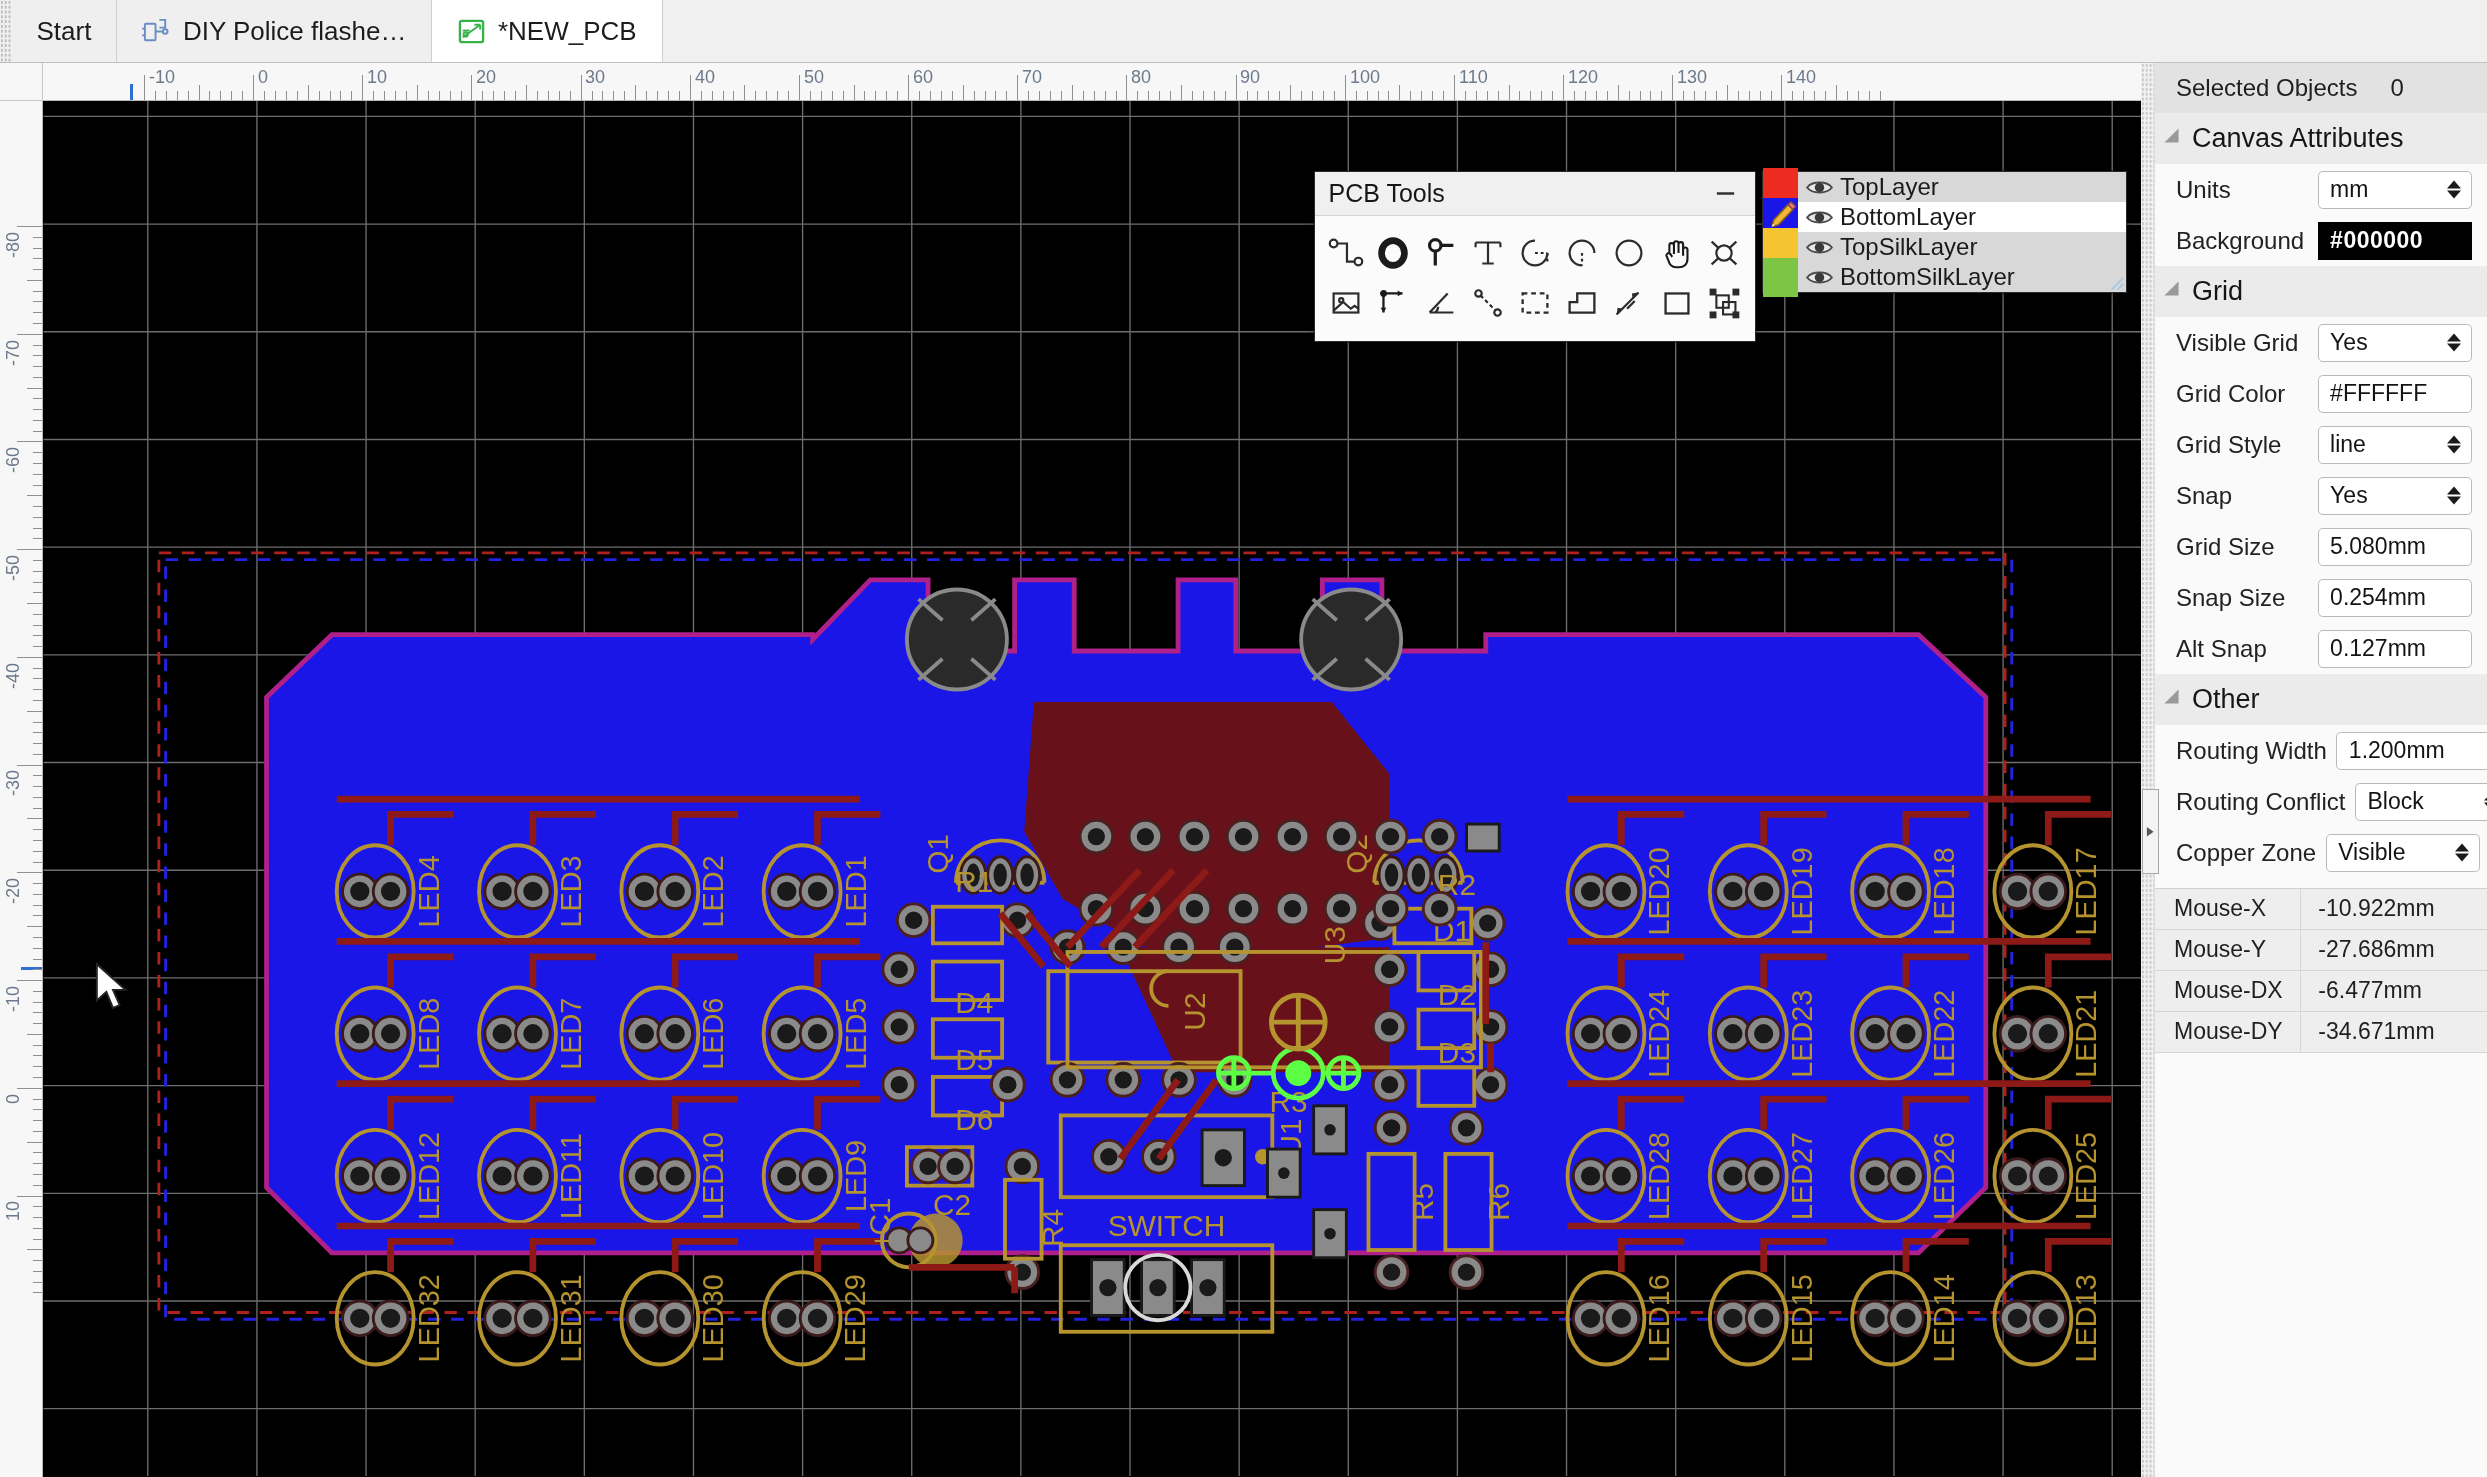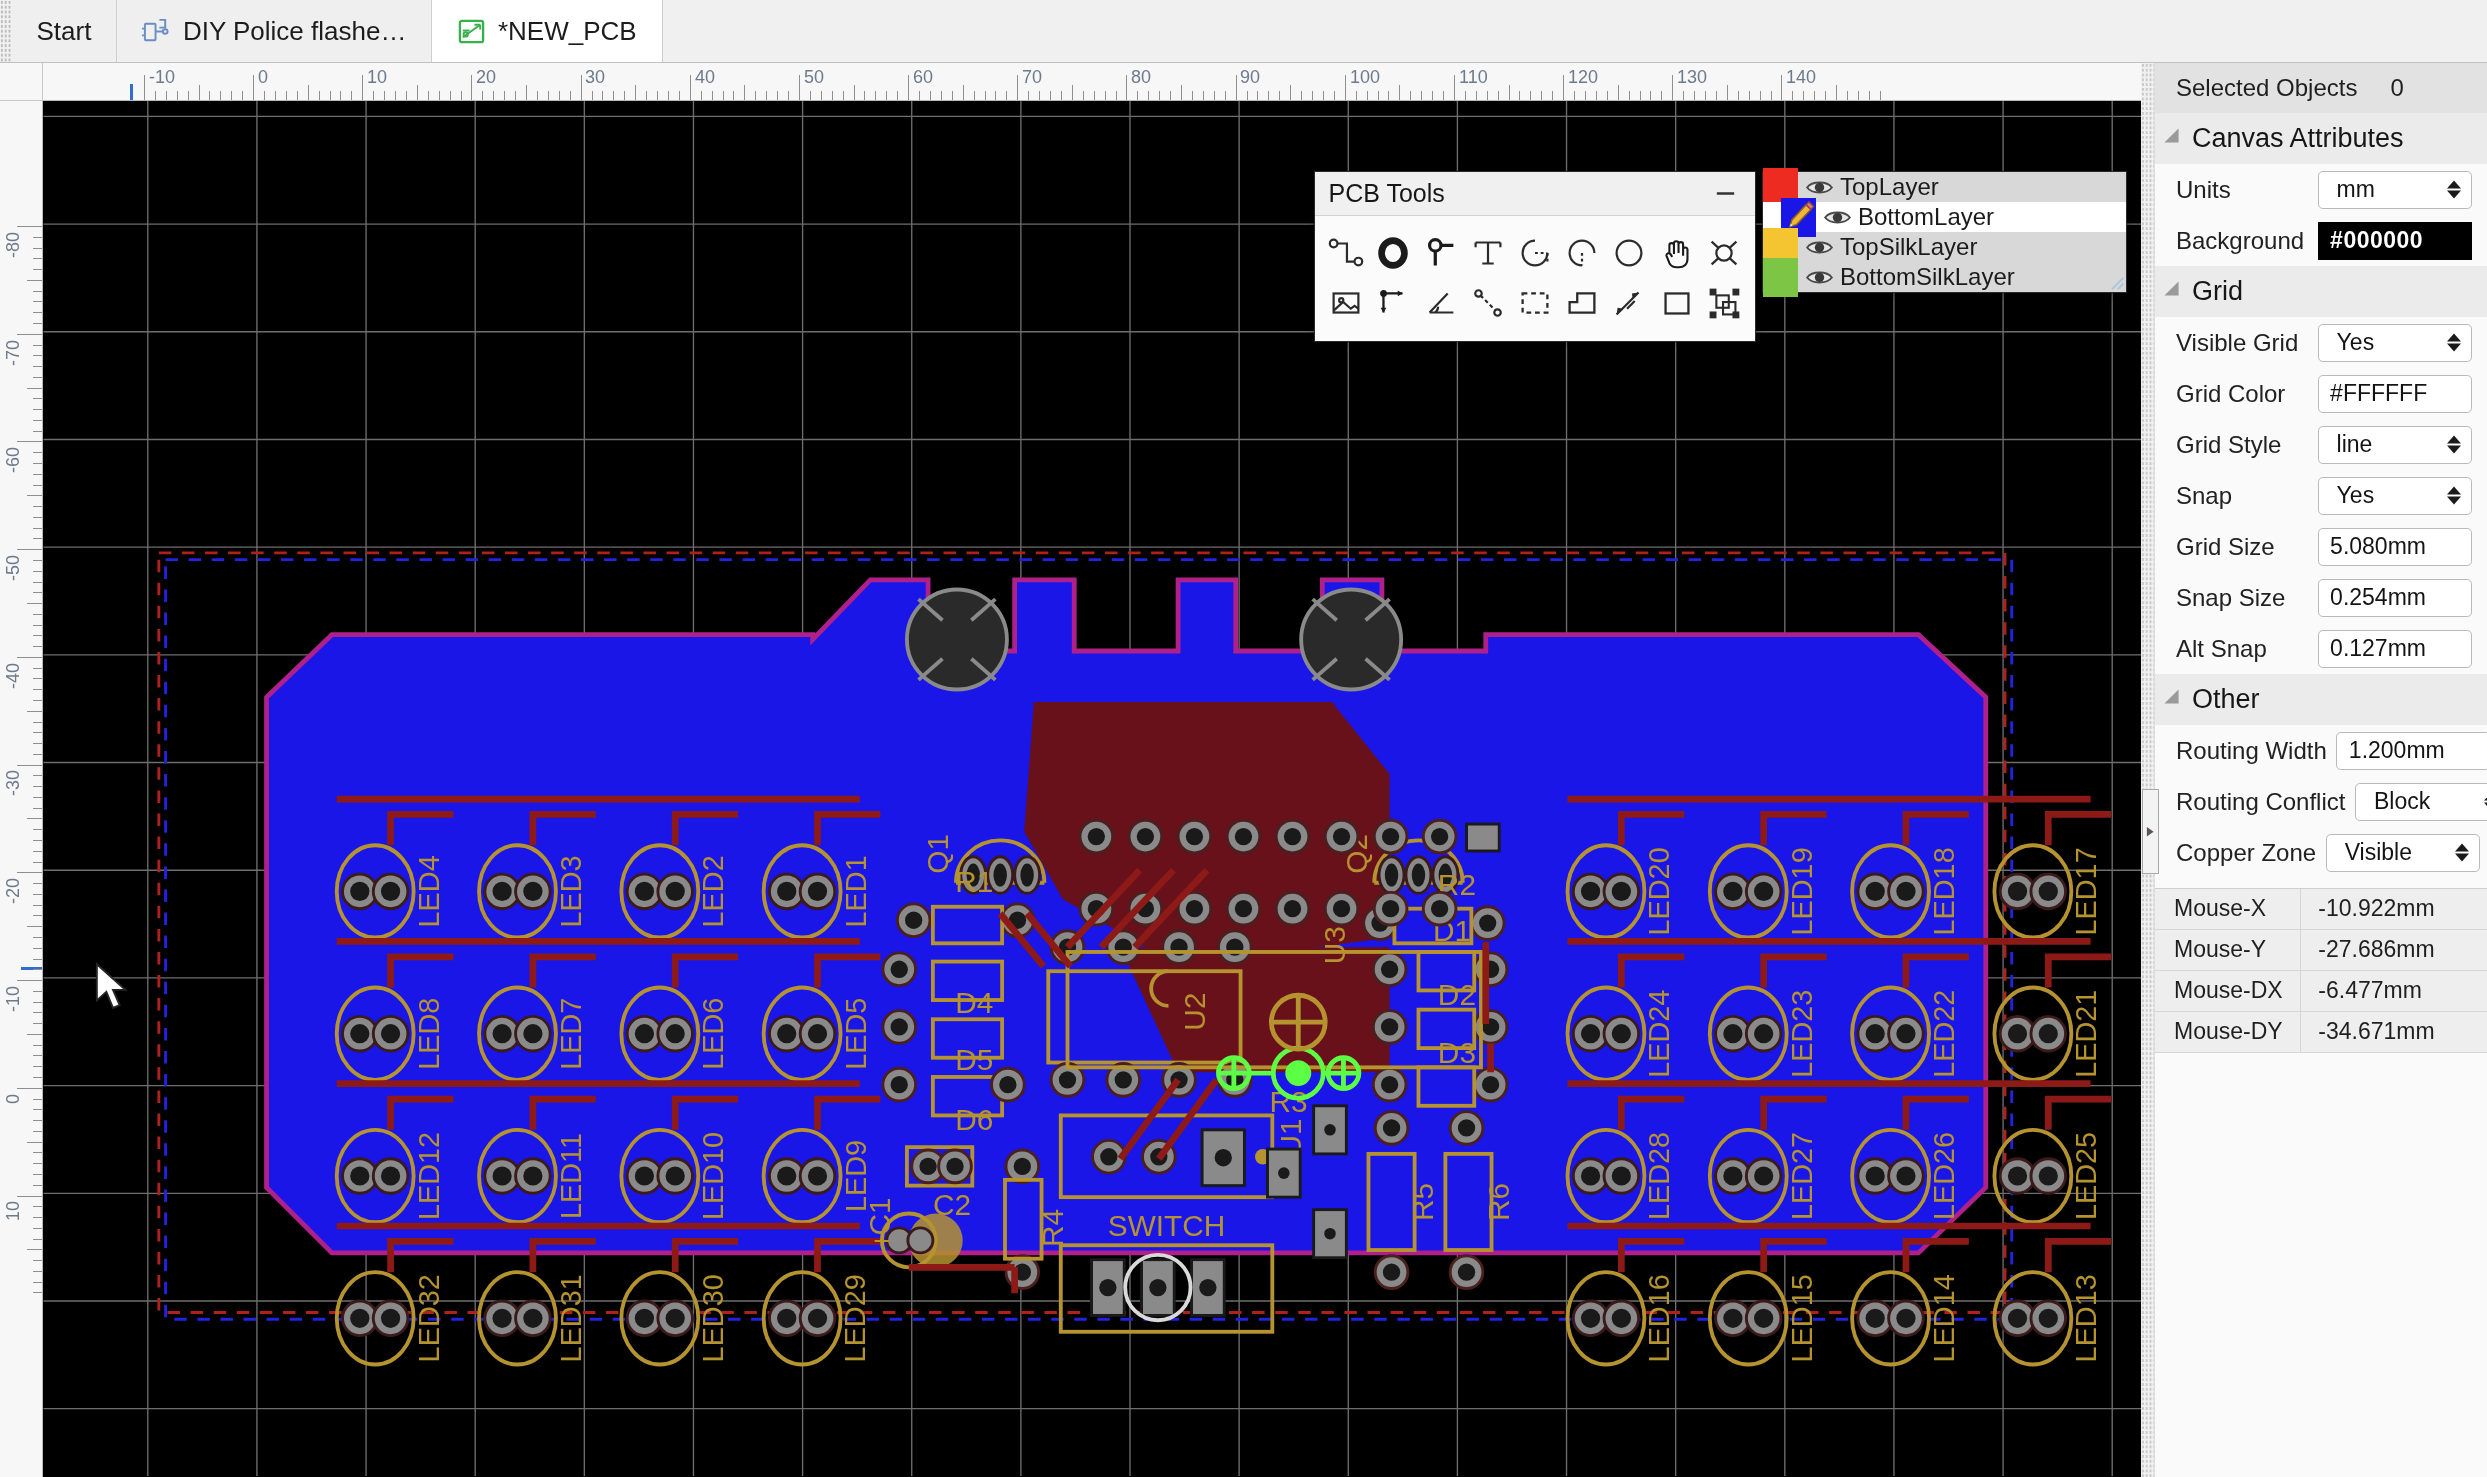--- a/index.html
+++ b/index.html
@@ -89,21 +89,21 @@
      border-bottom:10.6px solid transparent; transform:rotate(45deg); }
   .grphdr .t { font-size:27px; color:#161616; }
 
   .prow { height:51px; display:flex; align-items:center; padding:0 15.4px 0 21px; gap:9.6px; }
   .plabel { font-size:24px; color:#222; flex:1 1 auto; white-space:nowrap; }
   .pctrl { width:154px; flex:0 0 154px; }
   .fld { height:38px; border:1px solid #b9b9b9; border-radius:4.8px; background:#fff;
      display:flex; align-items:center; padding:0 11.5px; font-size:23px; color:#141414; }
   .fld.dark { background:#000; color:#fff; border-color:#000; border-radius:0;
      font-weight:bold; letter-spacing:0.5px; }
-  .sel { position:relative;padding-left:18px; }
+  .sel { position:relative; }
   .sel .spin { position:absolute; right:9.6px; top:50%; transform:translateY(-50%);
      display:flex; flex-direction:column; gap:2.9px; }
   .spin i { display:block; width:0;height:0;border-left:7.7px solid transparent;
      border-right:7.7px solid transparent; }
   .spin i.up { border-bottom:8.7px solid #1a1a1a; }
   .spin i.dn { border-top:8.7px solid #1a1a1a; }
 
   .mtable { margin-top:9.6px; border-top:1px solid #cfcfcf; }
   .mrow { display:flex; height:41px; border-bottom:1px solid #d6d6d6; background:#eeeeee; }
   .mk { width:146px; flex:0 0 146px; display:flex; align-items:center; padding-left:19px;

